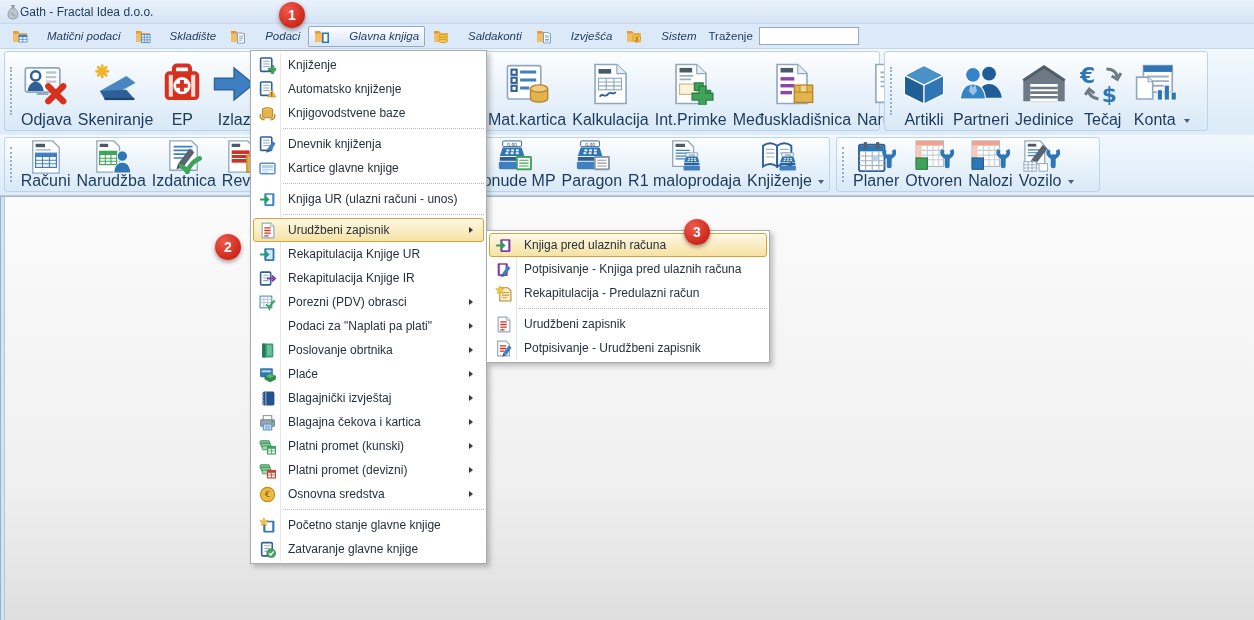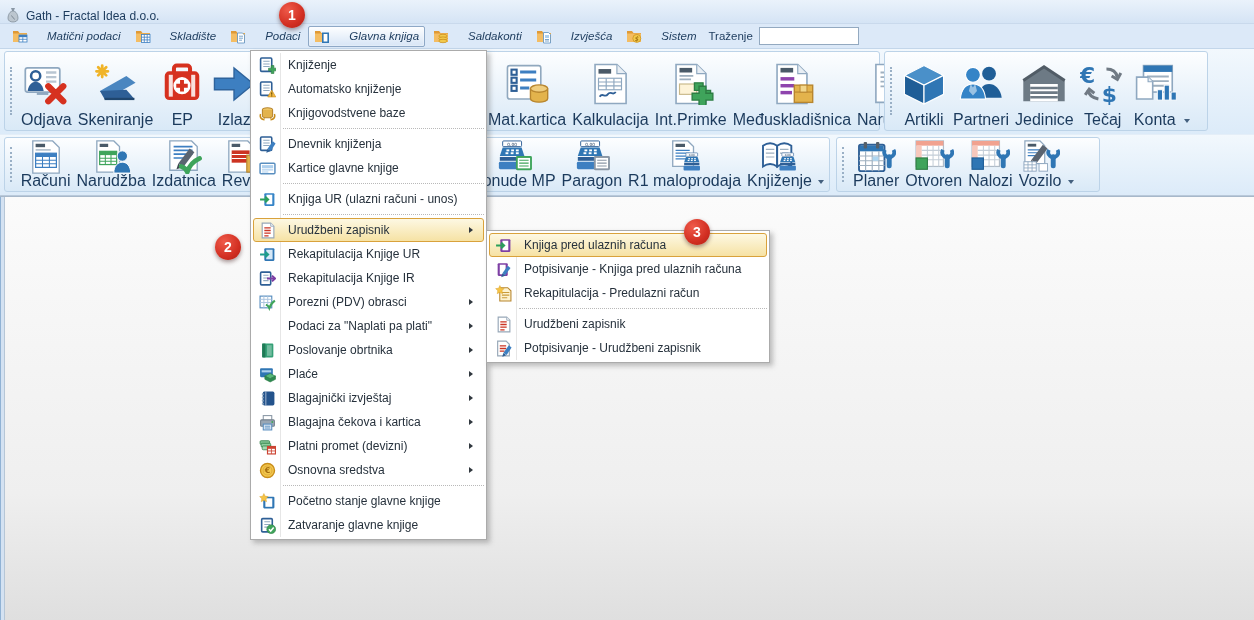--- a/index.html
+++ b/index.html
@@ -3,21 +3,21 @@
 <meta charset="utf-8">
 <style>
   * { margin:0; padding:0; box-sizing:border-box; }
   html,body { width:1254px; height:620px; overflow:hidden; }
   body { font-family:"Liberation Sans","DejaVu Sans",sans-serif; font-size:12px; color:#1b3a5c; background:#dce9f8; }
   .window { position:relative; width:1254px; height:620px; overflow:hidden; }
 
   
   .titlebar { position:absolute; left:0; top:0; width:100%; height:24px;
     background:linear-gradient(#eaf2fb,#d5e4f5); border-bottom:1px solid #c9d9ec;
-    display:flex; align-items:flex-end; padding-left:6px; gap:6px; }
+    display:flex; align-items:center; padding-left:6px; }
   .titlebar .app-ic svg { width:14px; height:16px; display:block; }
   .title-text { font-size:12px; color:#1b3a5c; }
 
   
   .menubar { position:absolute; left:0; top:24px; width:100%; height:25px;
     background:#dce9f8; border-bottom:1px solid #c3d6ea; display:flex; align-items:center; padding-left:6px; }
   .mb-item { display:flex; align-items:center; gap:19px; height:21px; padding:0 5px; margin-right:2px;
     border:1px solid transparent; border-radius:2px; font-size:11.5px; white-space:nowrap; cursor:default;font-style:italic; }
   .mb-item svg { width:16px; height:16px; display:block; }
   .mb-item.sel { border:1px solid #8ea8c6; background:linear-gradient(#fdfeff,#d7e5f6); box-shadow:inset 0 0 2px #fff; }
@@ -833,20 +833,38 @@
         </span>
       </div>
       <div class="menu-item">
         <span class="mi-ic">
           <svg viewBox="0 0 16 16">
             <g stroke="#2d7d43" stroke-width=".7">
               <rect x="1" y="2.5" width="9" height="3.6" rx="1" fill="#7cc08f"></rect>
               <rect x="2" y="5" width="9" height="3.6" rx="1" fill="#8fcf9f"></rect>
               <rect x="3" y="7.5" width="9" height="3.6" rx="1" fill="#a5dbb2"></rect>
             </g>
+            <rect x="8" y="8" width="7.5" height="7" fill="#fff" stroke="#3fa45b" stroke-width="1.1"></rect>
+            <rect x="8" y="8" width="7.5" height="2.2" fill="#3fa45b"></rect>
+            <path d="M8 12.2h7.5M11.7 10.2V15" stroke="#3fa45b" stroke-width=".8"></path>
+          </svg>
+        </span>
+        <span class="mi-lb">Platni promet (kunski)</span>
+        <span class="mi-ar">
+          <i></i>
+        </span>
+      </div>
+      <div class="menu-item">
+        <span class="mi-ic">
+          <svg viewBox="0 0 16 16">
+            <g stroke="#2d7d43" stroke-width=".7">
+              <rect x="1" y="2.5" width="9" height="3.6" rx="1" fill="#7cc08f"></rect>
+              <rect x="2" y="5" width="9" height="3.6" rx="1" fill="#8fcf9f"></rect>
+              <rect x="3" y="7.5" width="9" height="3.6" rx="1" fill="#a5dbb2"></rect>
+            </g>
             <rect x="8" y="8" width="7.5" height="7" fill="#fff" stroke="#cc4433" stroke-width="1.1"></rect>
             <rect x="8" y="8" width="7.5" height="2.2" fill="#cc4433"></rect>
             <path d="M8 12.2h7.5M11.7 10.2V15" stroke="#cc4433" stroke-width=".8"></path>
           </svg>
         </span>
         <span class="mi-lb">Platni promet (devizni)</span>
         <span class="mi-ar">
           <i></i>
         </span>
       </div>

